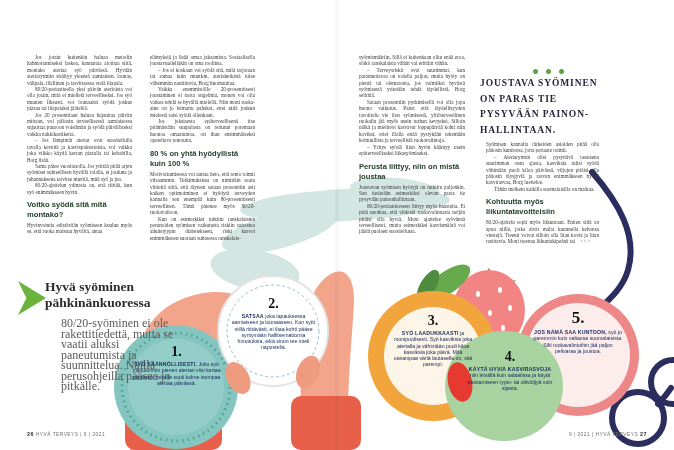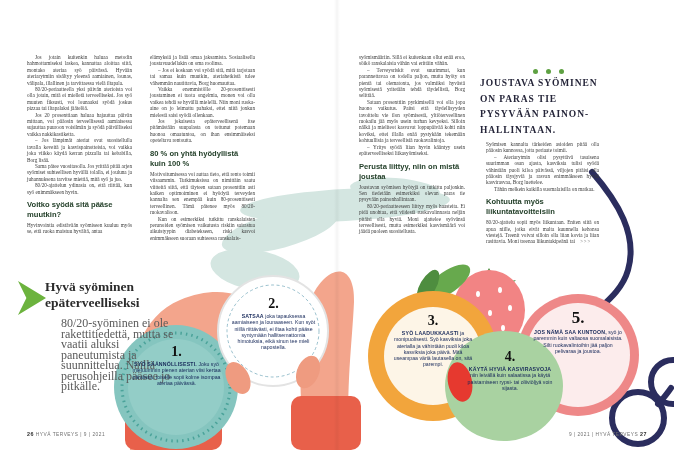--- a/index.html
+++ b/index.html
@@ -118,21 +118,21 @@
 
   <div class="gutter"></div>
 
   <div class="col" style="left:27px;top:54px;width:105px;">
     <p>Jos jotain kuitenkin haluaa metodin hahmottamiseksi laskea, kannattaa aloittaa siitä, montako ateriaa syö päivässä. Hyvään ateriarytmiin sisältyy yleensä aamiainen, lounas, välipala, illallinen ja tarvittaessa vielä iltapala.</p>
     <p>80/20-periaatteella yksi päivän aterioista voi olla jotain, mitä ei mielletä terveelliseksi. Jos syö muuten fiksusti, voi lounaaksi syödä joskus pizzaa tai iltapalaksi jäätelöä.</p>
     <p>Jos 20 prosenttiaan haluaa hajauttaa päivän mittaan, voi pääosin terveellisessä aamiaisessa sujauttaa puuroon voisilmän ja syödä päivälliseksi vaikka nakkikastiketta.</p>
     <p>– Jos lämpimät ateriat ovat suositellulla tavalla keveitä ja kasvispainotteisia, voi vaikka joka viikko käydä kerran pizzalla tai kebabilla, Borg lisää.</p>
     <p>Sama pätee vuositasolla. Jos yrittää pitää arjen syömiset suhteellisen hyvällä tolalla, ei jouluna ja juhannuksena tarvitse miettiä, mitä syö ja juo.</p>
     <p>80/20-ajattelun ydinasia on, että riittää, kun syö enimmäkseen hyvin.</p>
-    <div class="subhead">Voitko syödä sitä pääse muutkin?</div>
+    <div class="subhead">Voitko syödä sitä mitä montako?</div>
     <p class="noind">Hyvinvointia edistävään syömiseen kuuluu myös se, että ruoka maistuu hyvältä, antaa</p>
   </div>
 
   <div class="col" style="left:150px;top:54px;width:105px;">
     <p class="noind">elämyksiä ja lisää omaa jaksamista. Sosiaalisella joustavuudellakin on oma roolinsa.</p>
     <p>– Jos ei koskaan voi syödä sitä, mitä tarjotaan tai samaa kuin muutkin, ateriahetkistä tulee vähemmän nautittavia, Borg huomauttaa.</p>
     <p>Vaikka enemmistölle 20-prosenttisesti joustaminen ei tuota ongelmia, monen voi olla vaikea tehdä se hyvällä mielellä. Niin moni ruoka-aine on jo leimattu pahaksi, ettei niitä jonkun mielestä saisi syödä ollenkaan.</p>
     <p>Jos jokaisesta epäterveellisenä itse pitämästään suupalasta on tottunut potemaan huonoa omaatuntoa, on ihan ensimmäiseksi opeteltava rentoutta.</p>
     <div class="subhead">80 % on yhtä hyödyllistä kuin 100 %</div>
     <p class="noind">Motivoitumisessa voi auttaa tieto, että rento toimii viisaammin. Tutkimuksissa on nimittäin saatu viitteitä siitä, että täyteen sataan prosenttiin asti kaiken optimoiminen ei hyödytä terveyden kannalta sen enempää kuin 80-prosenttisesti terveellinen. Tämä pätenee myös 80/20-ruokavalioon.</p>
@@ -157,21 +157,21 @@
     <p>– Ateriarytmin olisi pysyttävä tasaisena suurimman osan ajasta, kasviksia tulisi syödä vähintään puoli kiloa päivässä, viljojen pitäisi olla pääosin täysjyviä ja rasvan enimmäkseen hyvää kasvirasvaa, Borg luettelee.</p>
     <p>Tähän melkein kaikilla suomalaisilla on matkaa.</p>
     <div class="subhead">Kohtuutta myös liikuntatavoitteisiin</div>
     <p class="noind">
       <span>80/20-ajattelu sopii myös liikuntaan. Eniten siitä on apua niille, jotka eivät malta kuunnella kehonsa viestejä. Treenit voivat silloin olla liian kovia ja liian rasittavia. Moni treenaa liikuntakipeänä tai</span>
       <span class="cont-marker">&gt;&gt;&gt;</span>
     </p>
   </div>
 
   <div class="green-arrow"></div>
-  <div class="feature-title">Hyvä syöminen epäterveelliseksi</div>
+  <div class="feature-title">Hyvä syöminen pähkinänkuoressa</div>
   <div class="feature-intro">80/20-syöminen ei ole rakettitiedettä, mutta se vaatii aluksi paneutumista ja suunnittelua. Näillä perusohjeilla pääsee jo pitkälle.</div>
 
   <div class="tip" style="left:128px;top:344px;width:97px;">
     <span class="num">1.</span>
     <p><span class="head">SYÖ SÄÄNNÖLLISESTI.</span>
        <span class="body">Joku syö mieluummin pienen aterian viisi kertaa päivässä, toiselle sopii kolme isompaa ateriaa päivässä.</span></p>
   </div>
   <div class="tip" style="left:231px;top:296px;width:85px;">
     <span class="num">2.</span>
     <p><span class="head">SATSAA</span>

